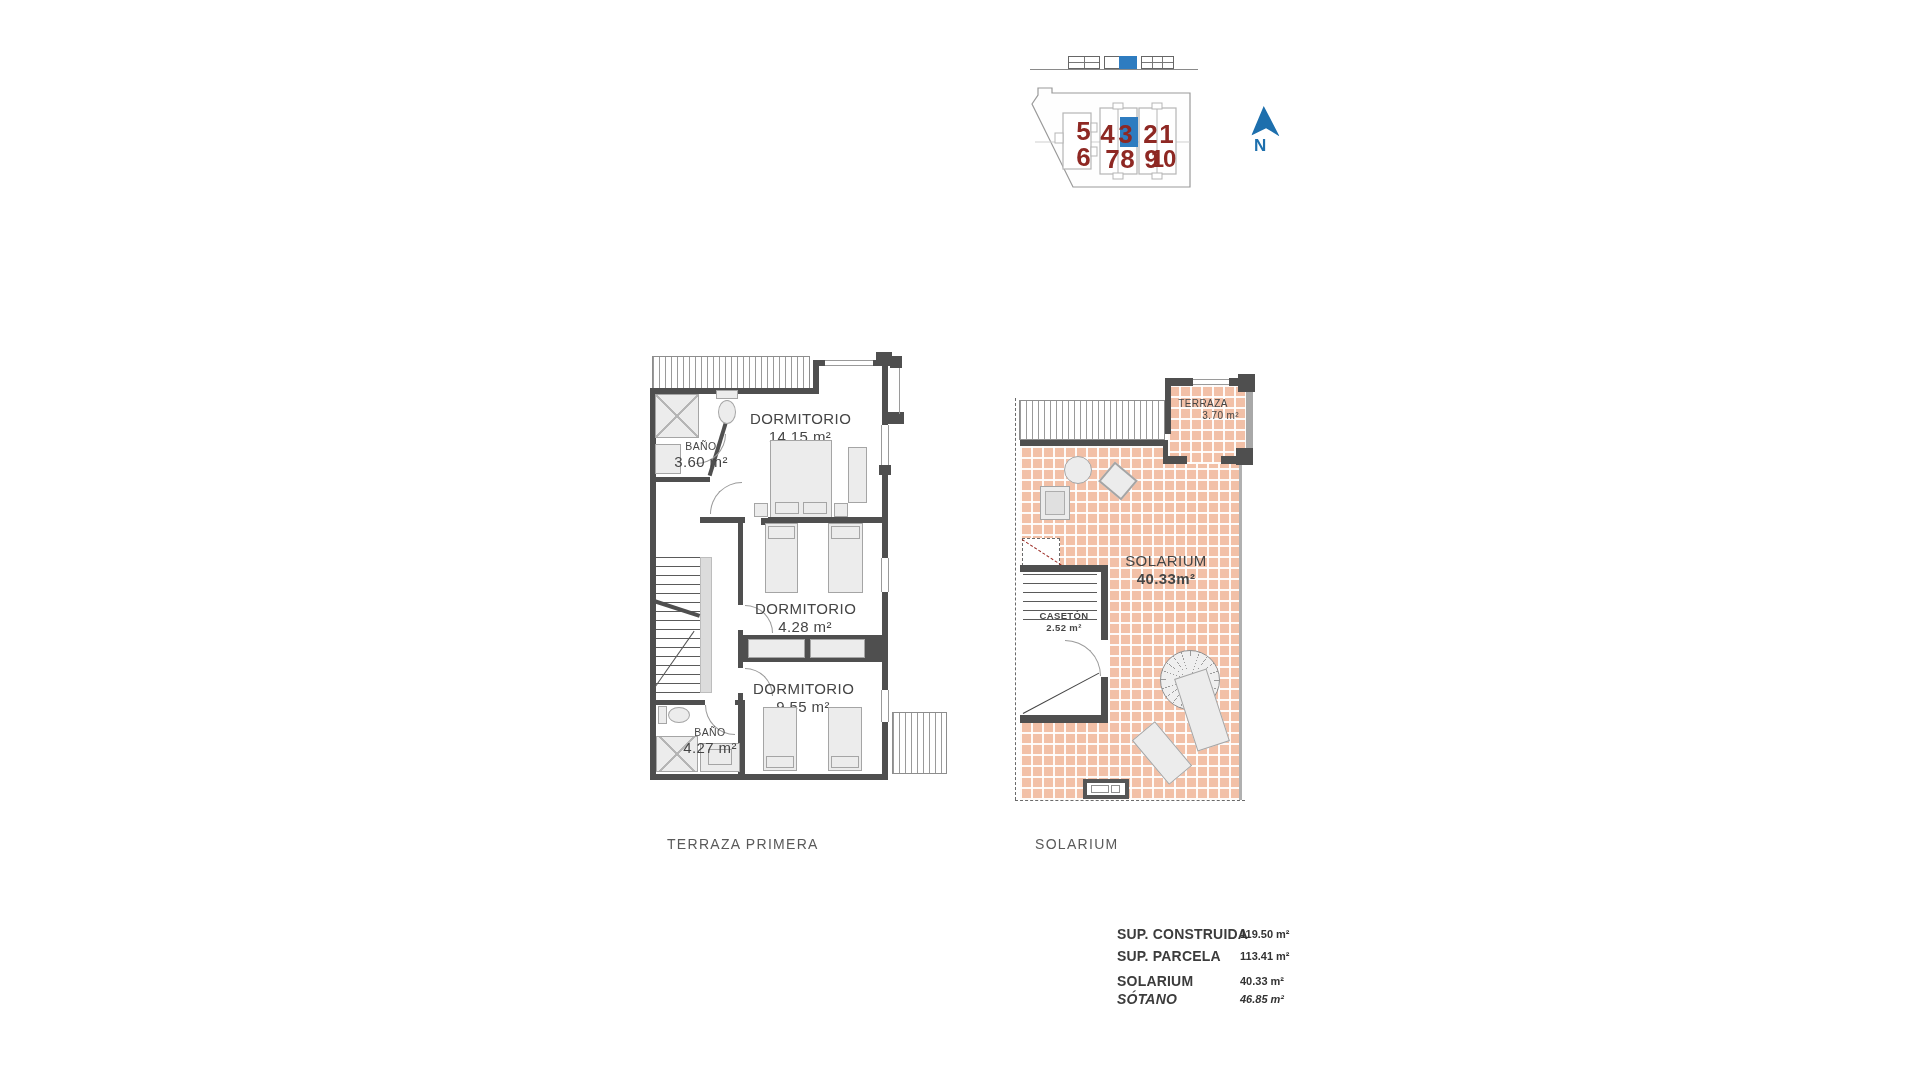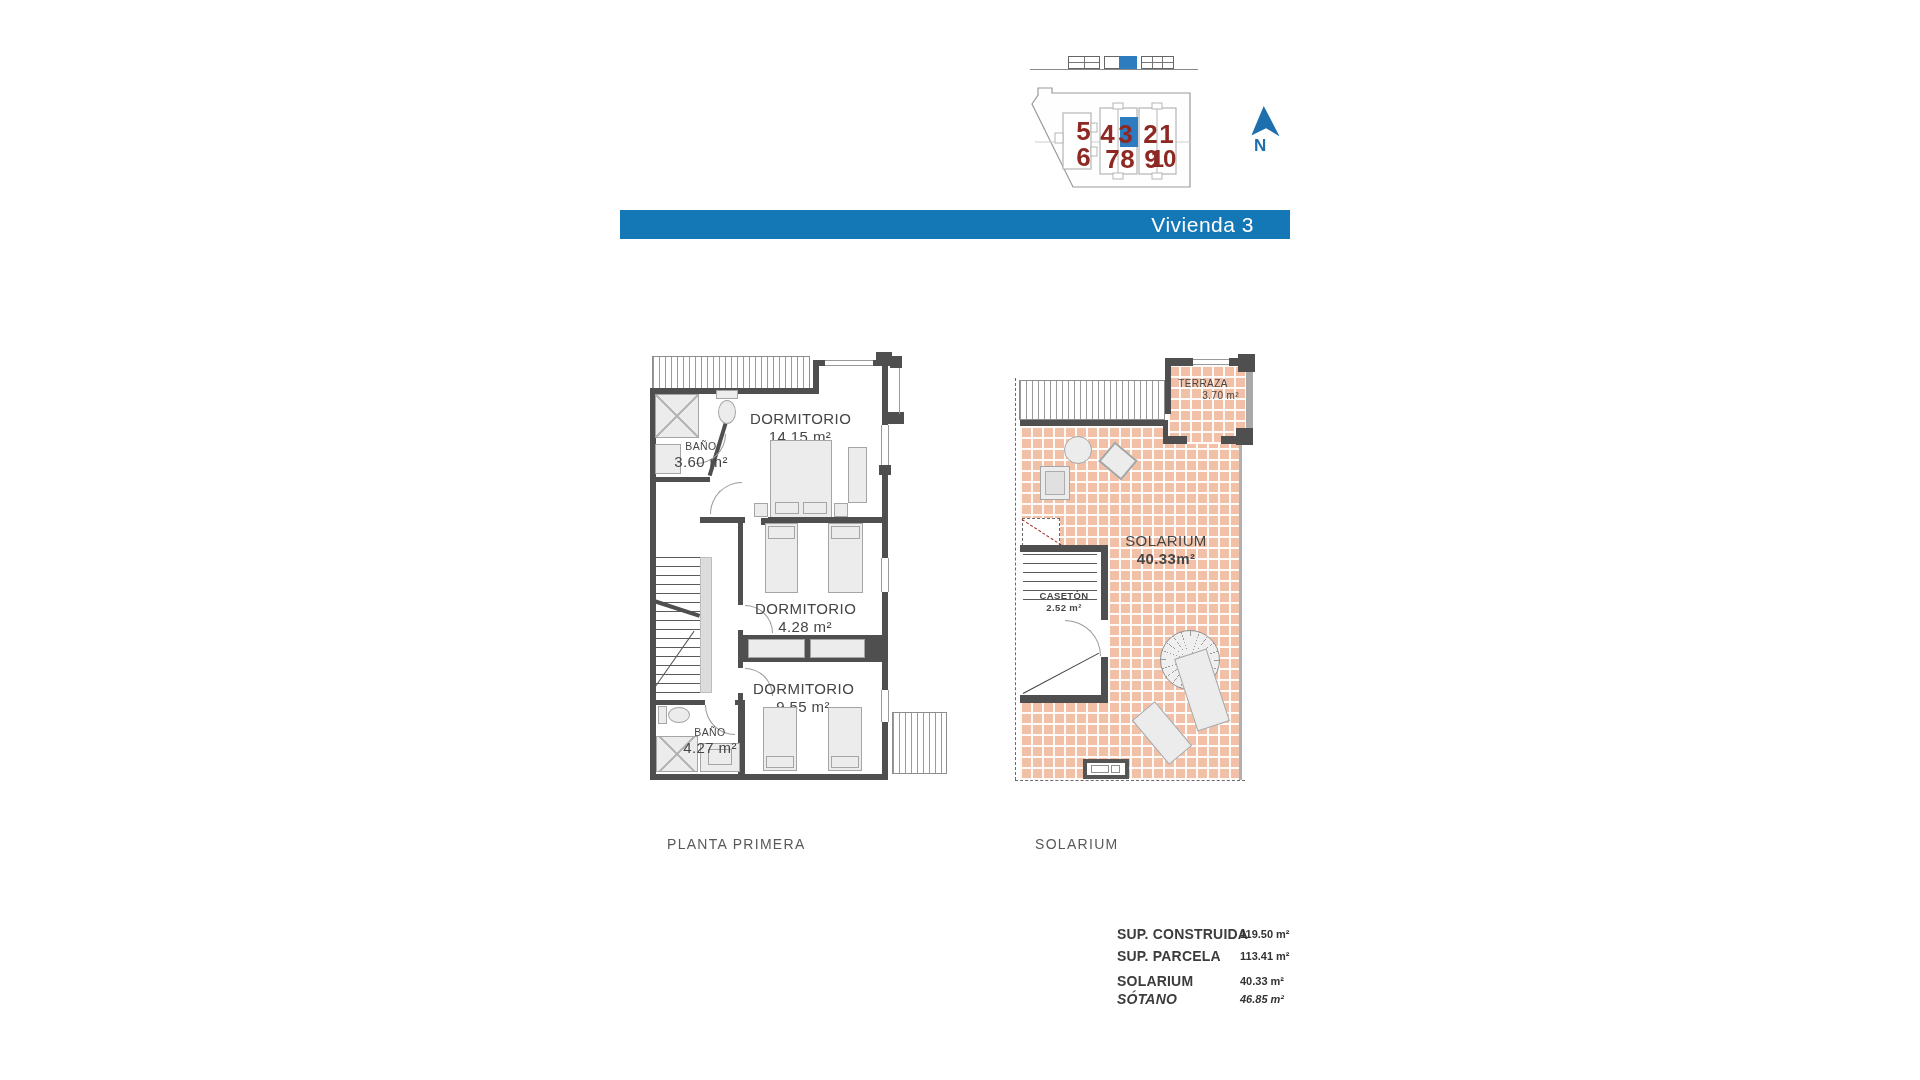--- a/index.html
+++ b/index.html
@@ -105,21 +105,20 @@
   <span class="num" style="left:1114px; top:144px;">8</span>
   <span class="num" style="left:1138px; top:144px;">9</span>
   <span class="num small2" style="left:1150px; top:145px;">10</span>
 
   <div class="abs" style="left:1248px; top:104px; width:34px; height:52px;">
     <div class="abs" style="left:2px; top:2px; width:28px; height:32px; background:#1d6fad;
          clip-path:polygon(55% 0, 100% 100%, 55% 70%, 0 88%); transform:rotate(-6deg);"></div>
     <div class="abs" style="left:6px; top:32px; font-size:17px; font-weight:700; color:#1d6fad;">N</div>
   </div>
 
-  <div class="banner">Vivienda 3</div>
 
   <div class="abs" style="left:650px; top:352px; width:300px; height:436px;">
 
     <div class="hatchv" style="left:2px; top:4px; width:158px; height:33px;"></div>
 
     <div class="w" style="left:0; top:36px; width:163px; height:6px;"></div>
     <div class="w" style="left:163px; top:8px; width:75px; height:6px;"></div>
     <div class="w" style="left:163px; top:8px; width:6px; height:34px;"></div>
     <div class="w" style="left:232px; top:8px; width:6px; height:420px;"></div>
     <div class="w" style="left:0; top:422px; width:238px; height:6px;"></div>
@@ -207,21 +206,21 @@
     <div class="f" style="left:58px; top:397px; width:24px; height:16px;"></div>
     <div class="arc bl" style="left:55px; top:353px; width:30px; height:30px;"></div>
     <div class="rl" style="left:28px; top:374px; width:64px;">
       <div class="nm" style="font-size:10.5px;">BAÑO</div>
       <div class="a">4.27 m²</div>
     </div>
 
     <div class="hatchv" style="left:242px; top:360px; width:55px; height:62px;"></div>
   </div>
 
-  <div class="abs" style="left:1015px; top:352px; width:256px; height:436px;text-decoration:underline;">
+  <div class="abs" style="left:1015px; top:372px; width:256px; height:436px;text-decoration:underline;">
 
     <div class="dash" style="left:0; top:26px; width:0; height:402px; border-left:1px dashed #6a6a6a;"></div>
     <div class="dash" style="left:0; top:428px; width:230px; height:0; border-top:1px dashed #6a6a6a;"></div>
 
     <div class="hatchv" style="left:4px; top:28px; width:146px; height:40px;"></div>
 
     <div class="tiles" style="left:5px; top:74px; width:221px; height:354px;"></div>
     <div class="w" style="left:5px; top:68px; width:148px; height:6px;"></div>
     <div class="blk" style="left:148px; top:68px; width:8px; height:24px;"></div>
     <div class="abs" style="left:224px; top:74px; width:3px; height:354px; background:#b0b0b0;"></div>
@@ -273,21 +272,21 @@
 
     <div class="f" style="left:132px; top:352px; width:30px; height:58px; transform:rotate(-40deg);"></div>
     <div class="f" style="left:170px; top:300px; width:34px; height:76px; transform:rotate(-18deg);"></div>
 
     <div class="abs" style="left:68px; top:407px; width:46px; height:20px; background:#fff; border:4px solid #555;">
       <div class="abs" style="left:4px; top:2px; width:18px; height:8px; background:#fff; border:1px solid #8f8f8f;"></div>
       <div class="abs" style="left:24px; top:2px; width:9px; height:8px; background:#fff; border:1px solid #8f8f8f;"></div>
     </div>
   </div>
 
-  <div class="caption" style="left:667px; top:836px;">PLANTA PRIMERA</div>
+  <div class="caption" style="left:667px; top:836px;">TERRAZA PRIMERA</div>
   <div class="caption" style="left:1035px; top:836px;">SOLARIUM</div>
 
   <div class="abs" style="left:0; top:0;">
     <div class="sumrow" style="top:926px;">
       <span class="sl">SUP. CONSTRUIDA</span>
       <span class="sv">119.50 m²</span>
     </div>
     <div class="sumrow" style="top:948px;">
       <span class="sl">SUP. PARCELA</span>
       <span class="sv">113.41 m²</span>

